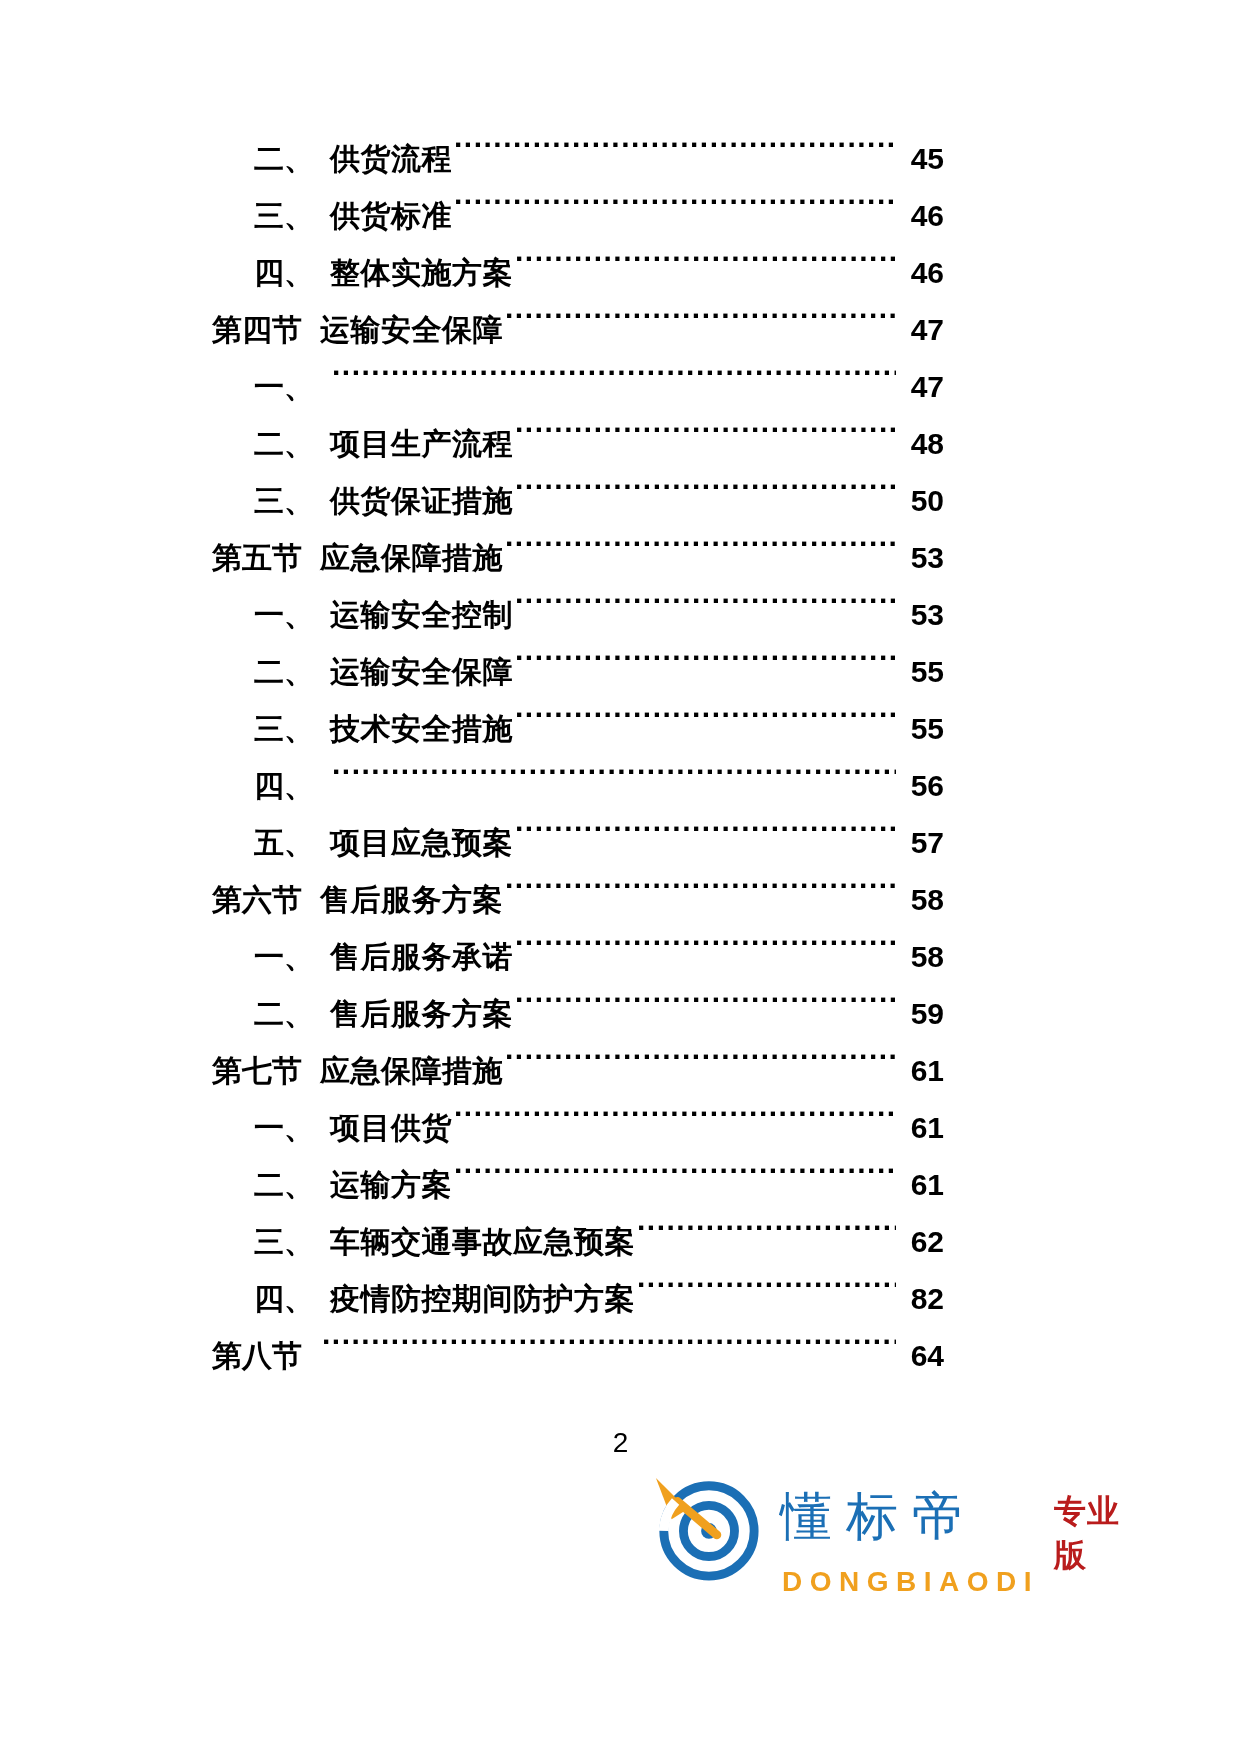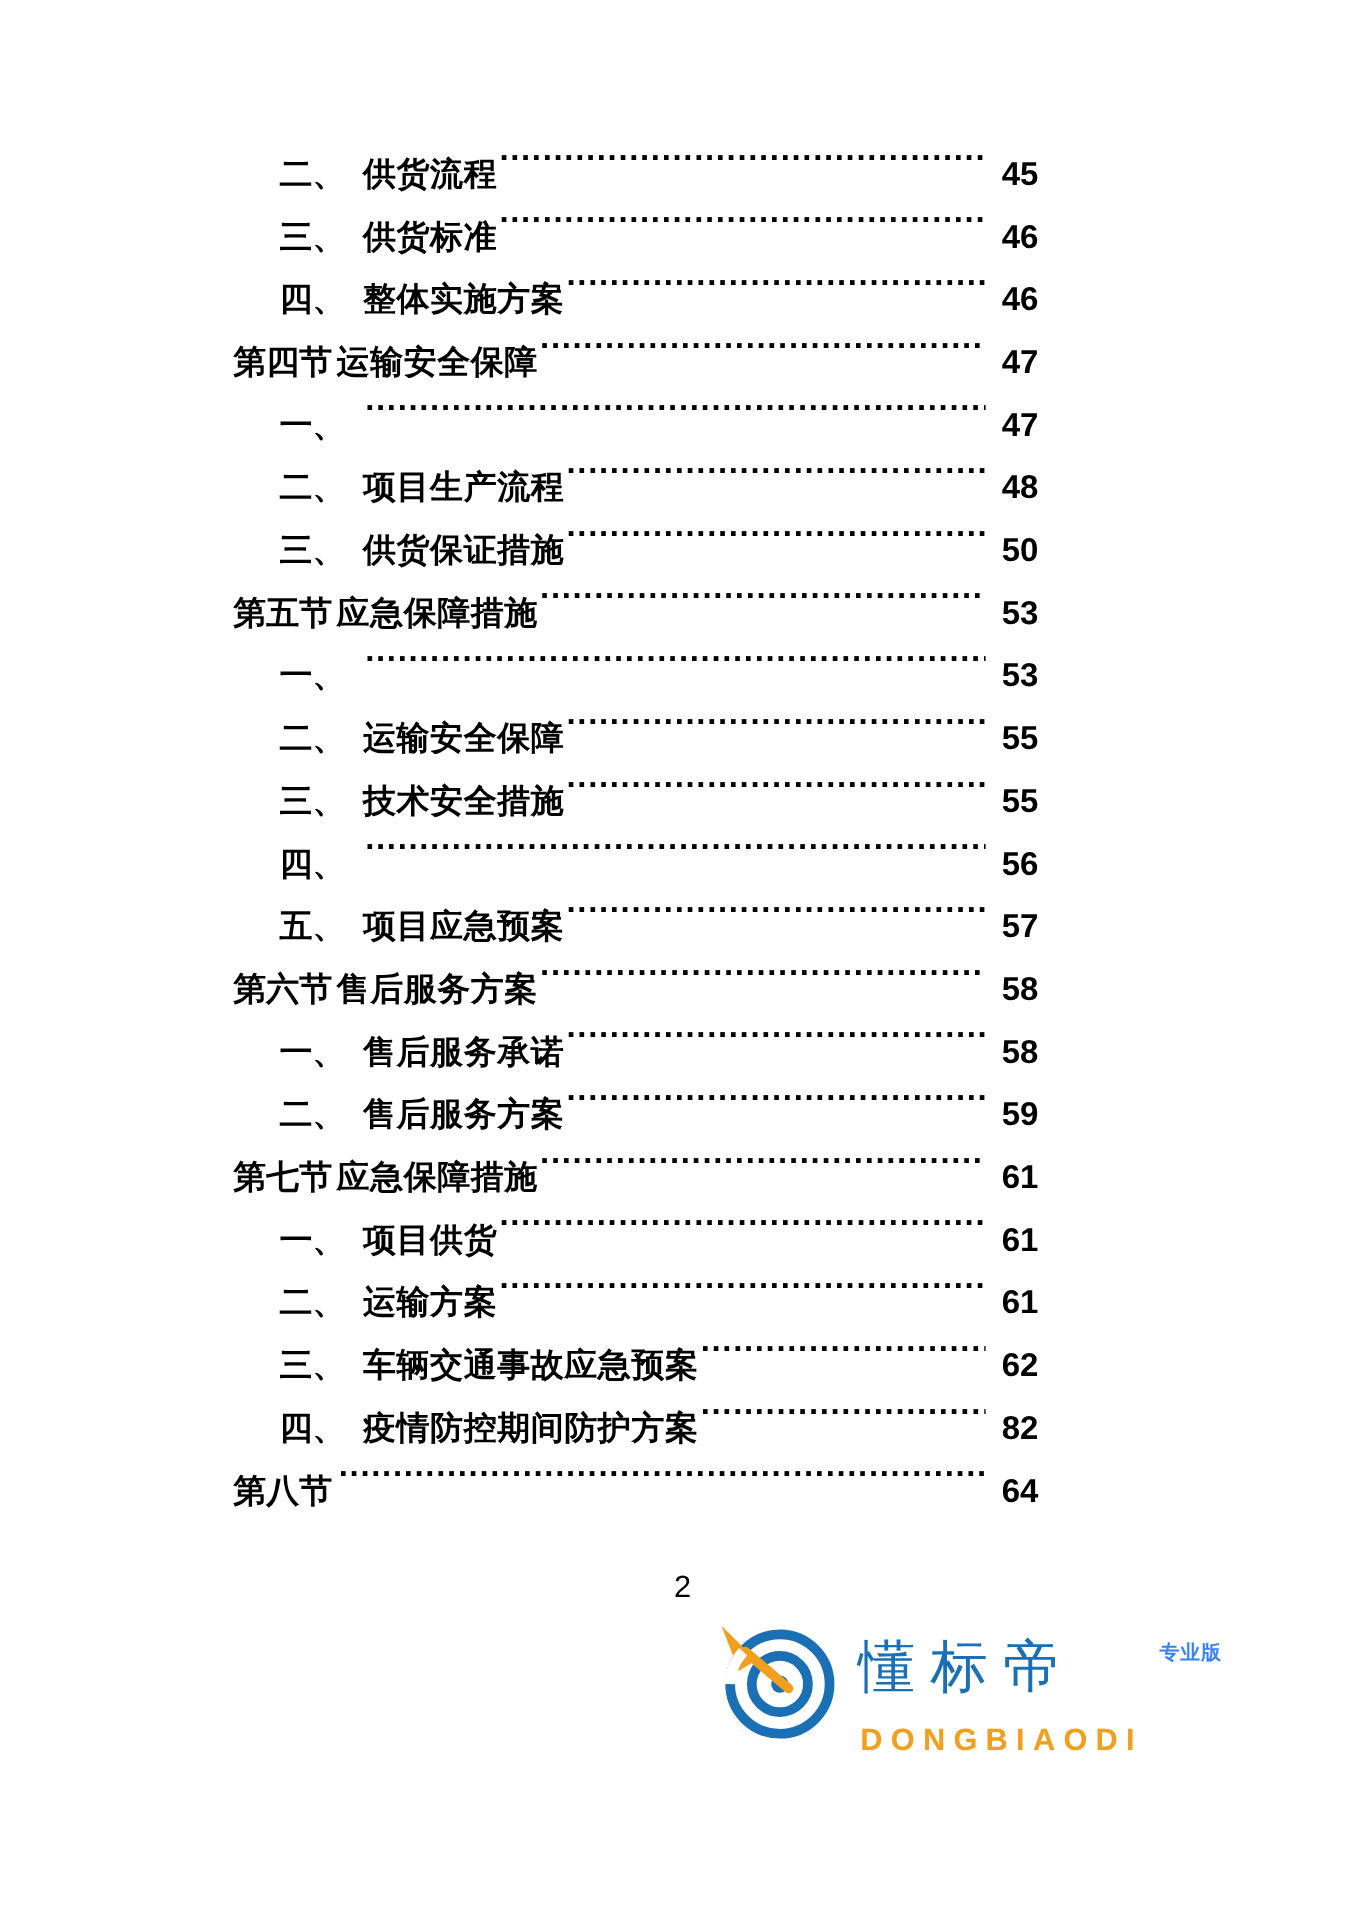--- a/index.html
+++ b/index.html
@@ -64,21 +64,21 @@
     text-align: right;
     min-width: 46px;
   }
   
   .lvl1 {
     padding-left: 212px;
     padding-right: 297px;
     font-weight: bold;
   }
   .lvl1 .lead {
-    margin-right: 4px;
+    margin-right: 18px;
   }
   
   .lvl2 {
     padding-left: 254px;
     padding-right: 297px;
     font-weight: bold;
   }
   .lvl2 .lead {
     margin-right: 16px;
   }
@@ -114,22 +114,22 @@
     color: #1b6fb5;
     letter-spacing: 14px;
     line-height: 96px;
     font-family: "Liberation Sans", "DejaVu Sans", sans-serif;
     text-align: center;
   }
   .logo-sup {
     position: absolute;
     left: 406px;
     top: 22px;
-    font-size: 18px;
-    color: #3b82f6;
+    font-size: 32px;
+    color: #b91c1c;
     font-weight: bold;
     letter-spacing: 1px;
   }
   .logo-sub {
     position: absolute;
     left: 134px;
     top: 98px;
     font-size: 28px;
     color: #f0a01e;
     font-weight: bold;
@@ -193,20 +193,21 @@
 
     <div class="toc-row lvl1">
       <span class="lead">第五节</span>
       <span class="title">应急保障措施</span>
       <span class="dots"></span>
       <span class="pageno">53</span>
     </div>
 
     <div class="toc-row lvl2">
       <span class="lead">一、</span>
+      <span class="title">运输安全控制</span>
       <span class="dots"></span>
       <span class="pageno">53</span>
     </div>
 
     <div class="toc-row lvl2">
       <span class="lead">二、</span>
       <span class="title">运输安全保障</span>
       <span class="dots"></span>
       <span class="pageno">55</span>
     </div>

